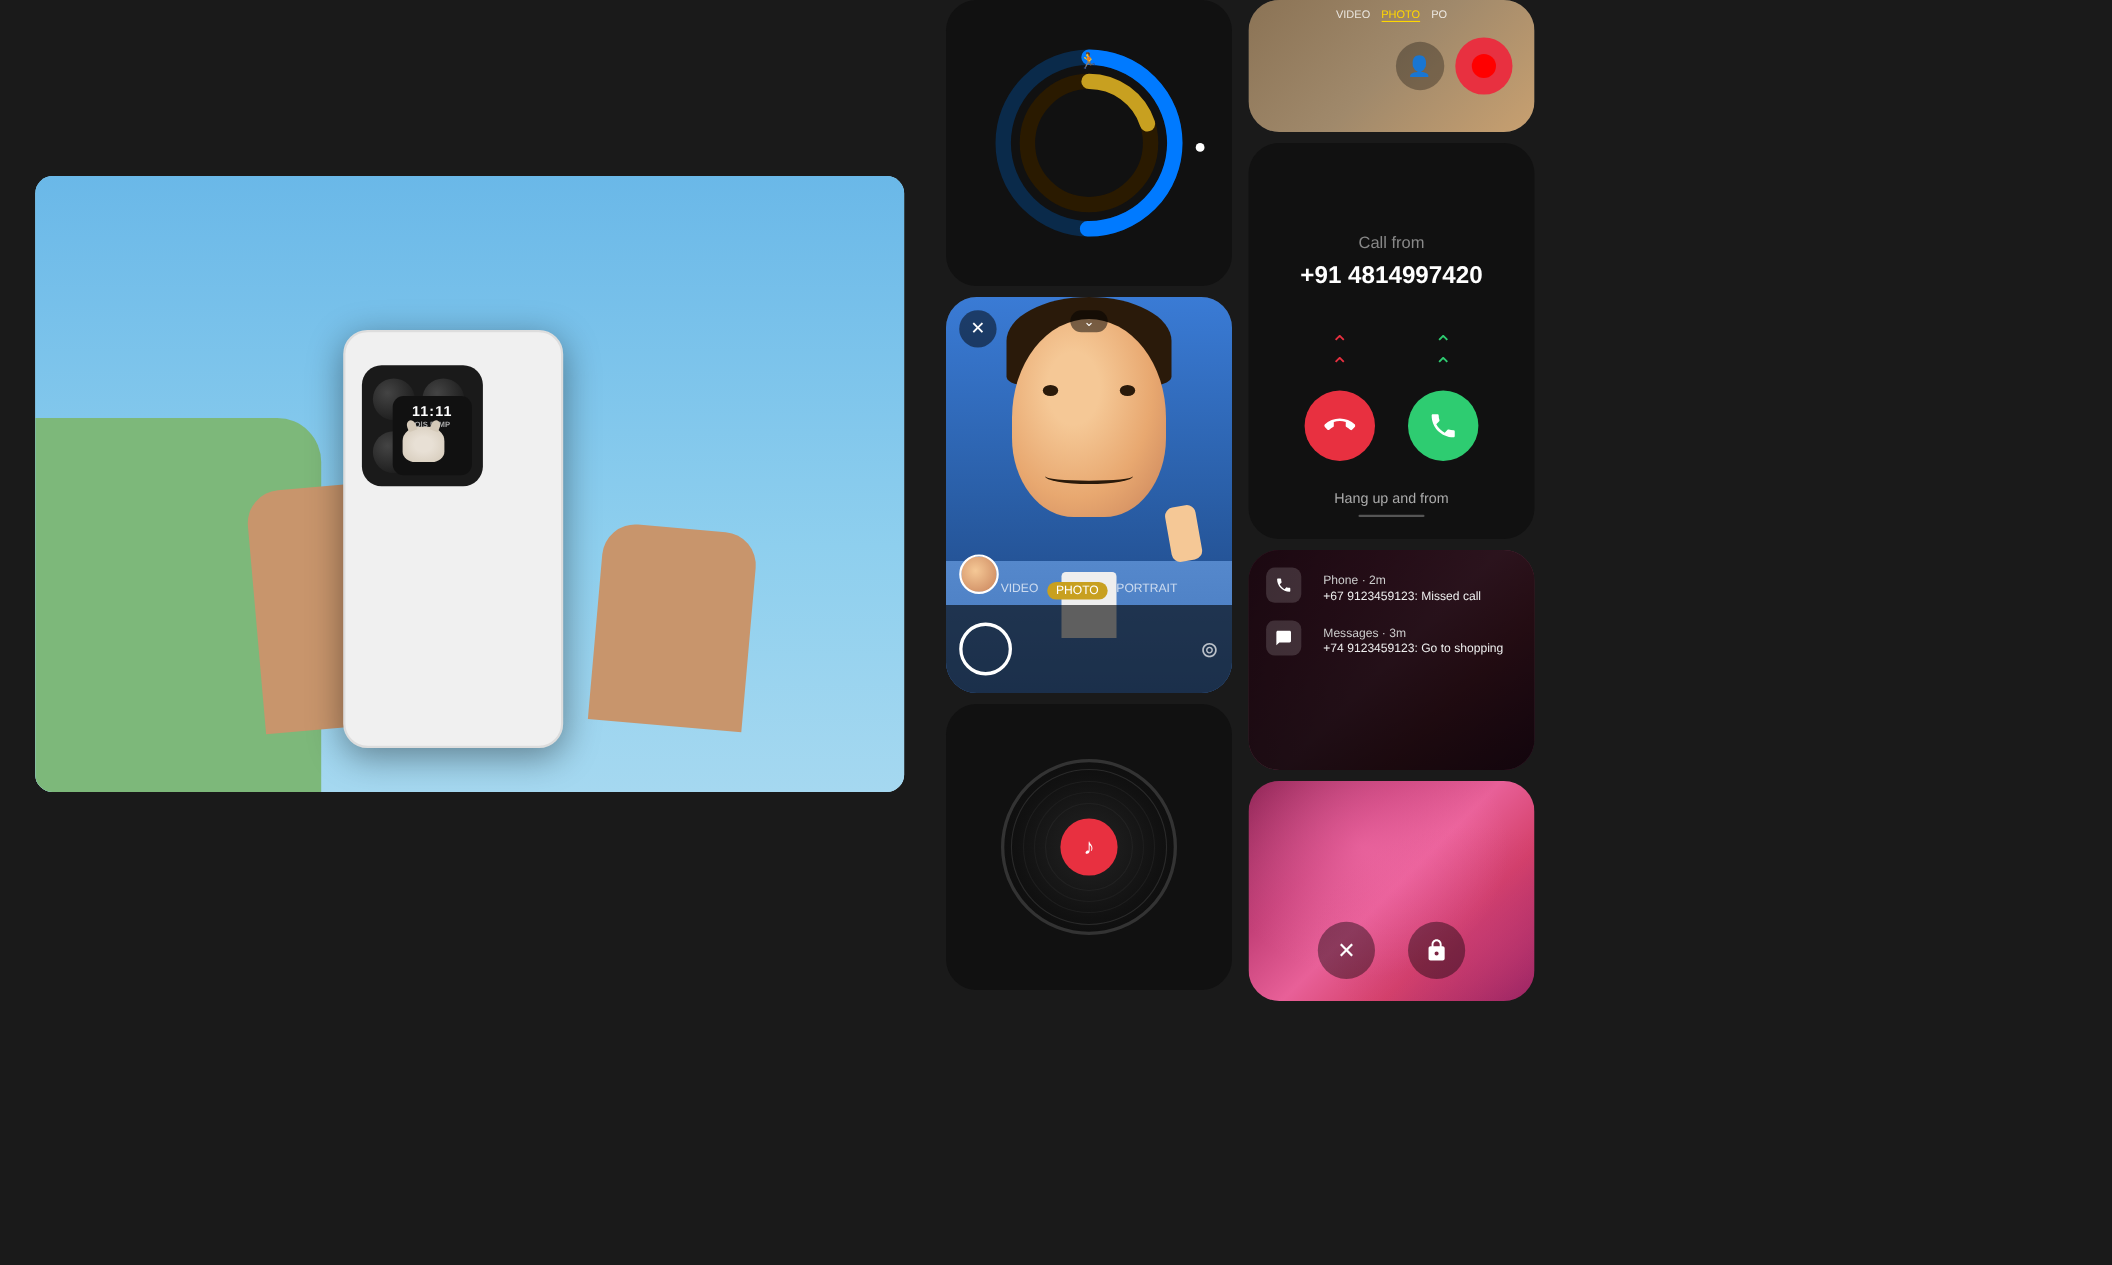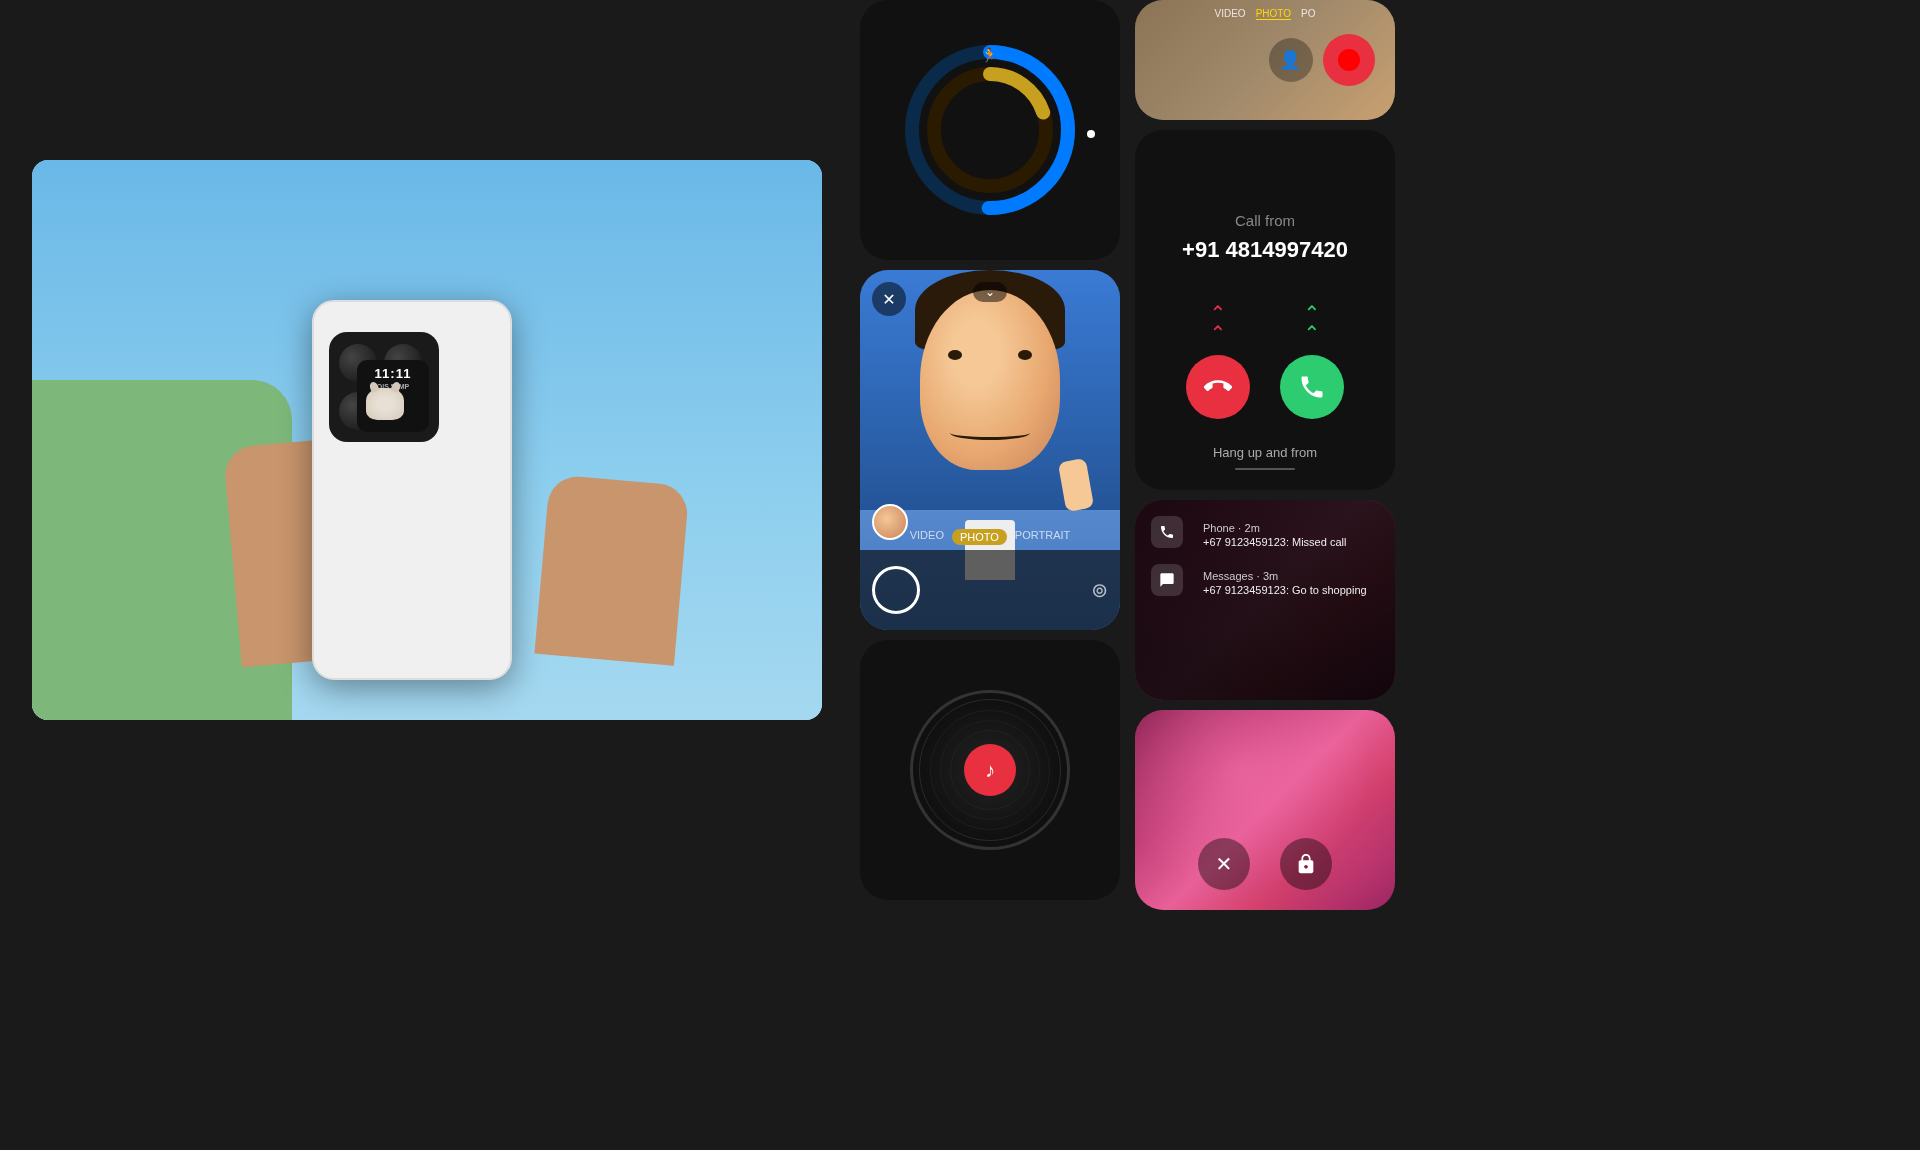--- a/index.html
+++ b/index.html
@@ -820,21 +820,21 @@
   </div>
 
   <div class="notif-item">
     <div class="notif-icon">
       <svg width="16" height="16" viewBox="0 0 24 24" fill="white">
         <path d="M20 2H4c-1.1 0-2 .9-2 2v18l4-4h14c1.1 0 2-.9 2-2V4c0-1.1-.9-2-2-2z"></path>
       </svg>
     </div>
     <div class="notif-content">
       <div class="notif-app">Messages · 3m</div>
-      <div class="notif-msg">+67 9123459123: Go to shopping</div>
+      <div class="notif-msg">+74 9123459123: Go to shopping</div>
     </div>
   </div>
 </div>
 
 <div class="card-lock">
   <div class="lock-bg"></div>
 
   <div style="position:absolute;inset:0;background:radial-gradient(ellipse at 40% 30%, rgba(255,120,180,0.5) 0%, transparent 60%), radial-gradient(ellipse at 80% 70%, rgba(200,60,120,0.5) 0%, transparent 50%);"></div>
   <div class="lock-controls">
     <div class="lock-btn">✕</div>

